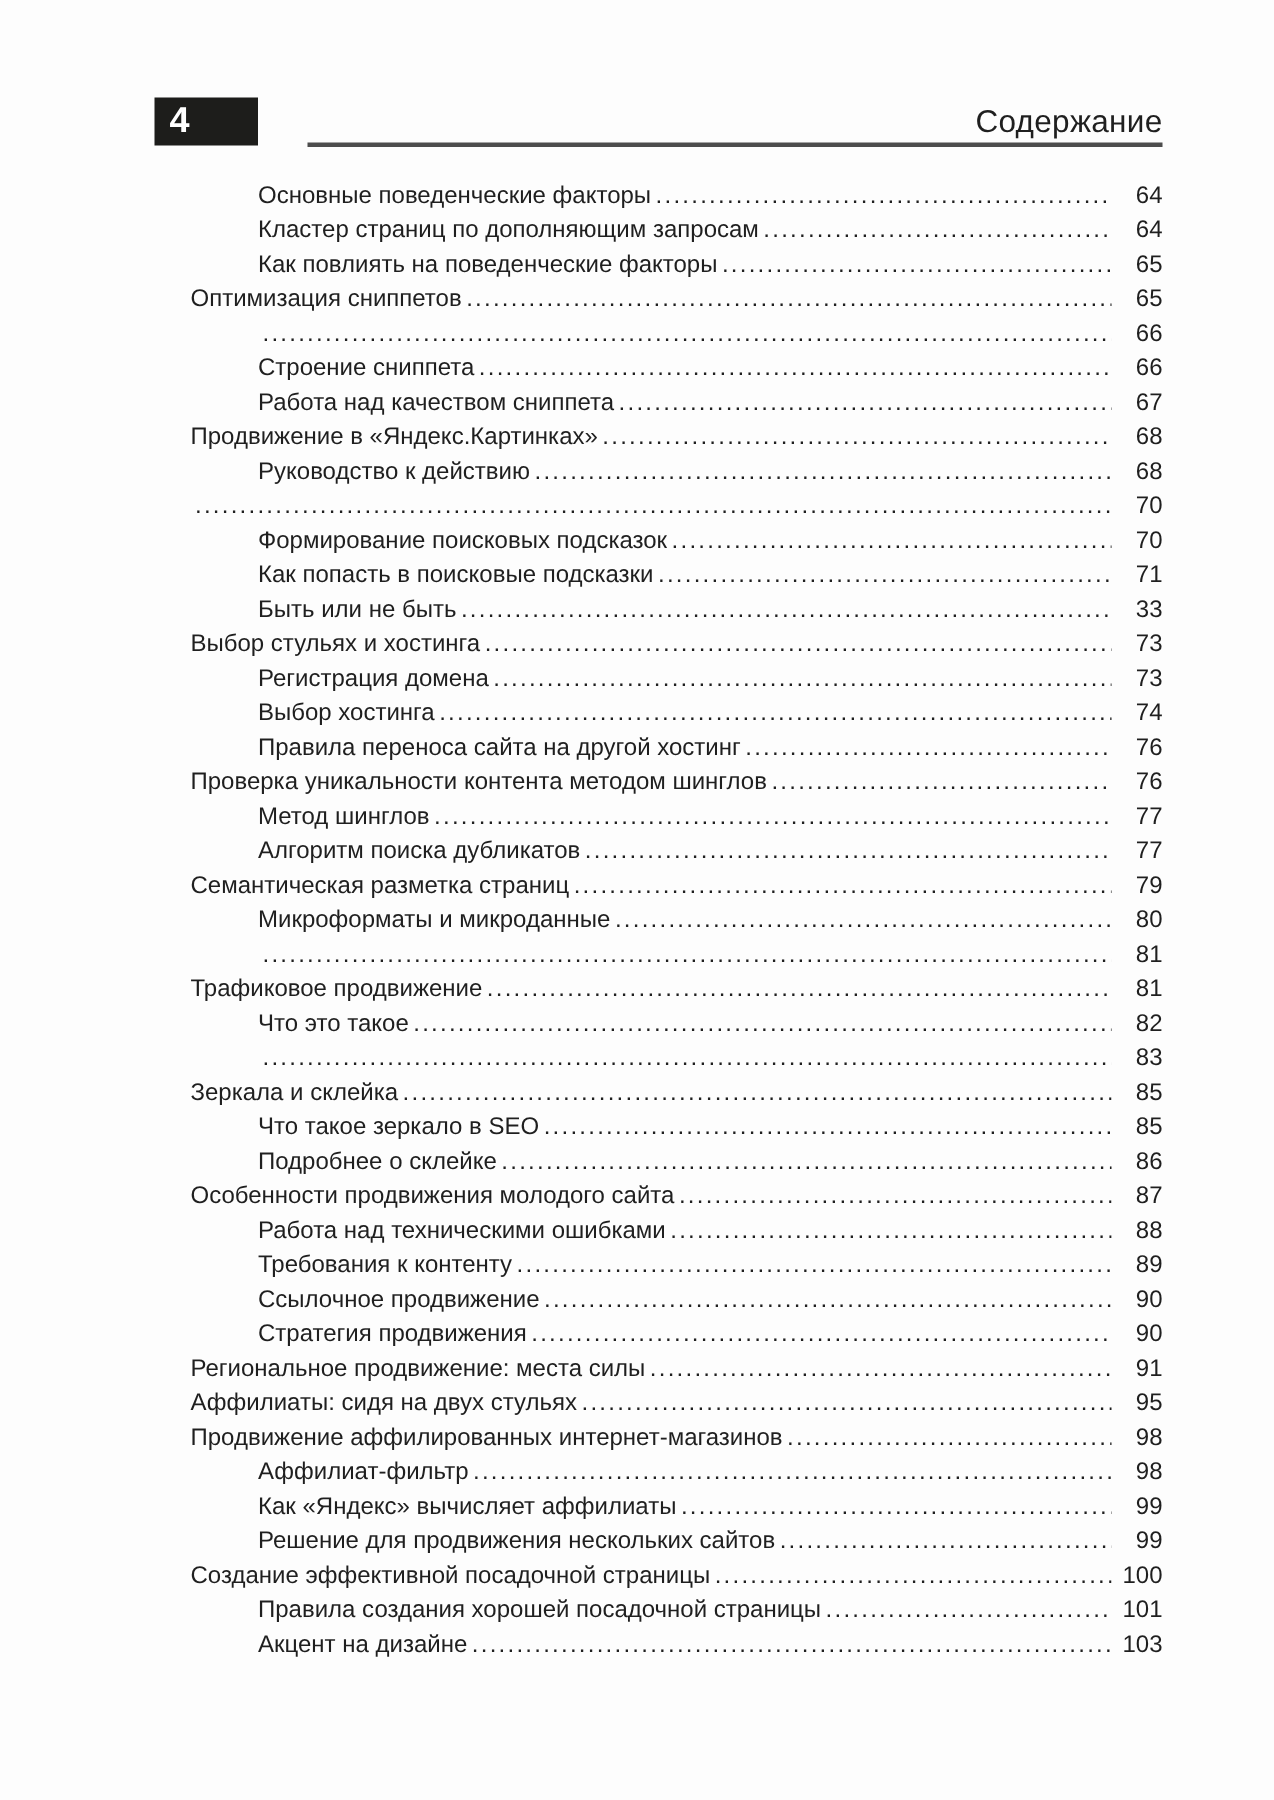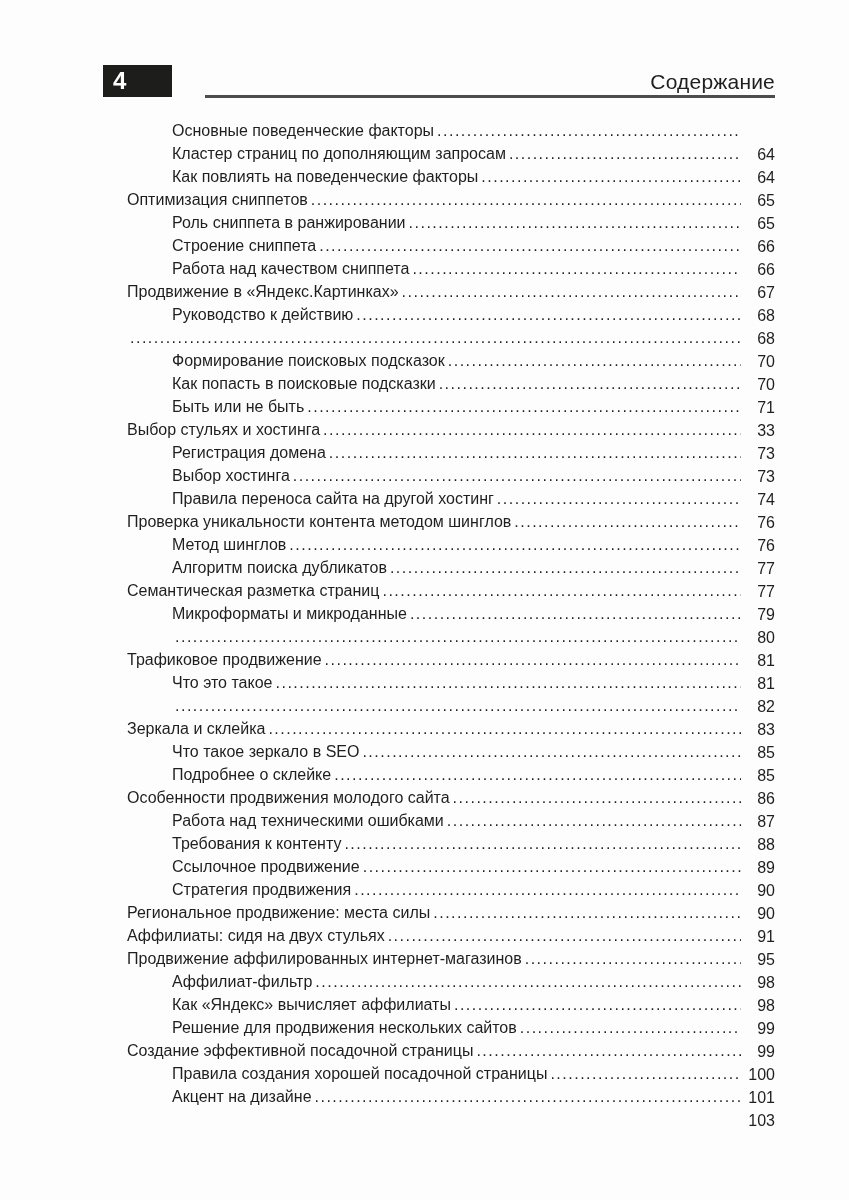--- a/index.html
+++ b/index.html
@@ -54,21 +54,21 @@
   }
   
   .toc {
     position: absolute;
     left: 127px;
     right: 74px;
     top: 119px;
   }
   .toc-row {
     display: flex;
-    align-items: center;
+    align-items: flex-start;
     height: 23px;
     font-size: 16px;
     line-height: 23px;
     white-space: nowrap;
   }
   .toc-row.level-1 { padding-left: 45px; }
   .toc-label { flex: 0 0 auto; }
   .toc-dots {
     flex: 1 1 auto;
     overflow: hidden;
@@ -77,21 +77,20 @@
     letter-spacing: 1.5px;
     color: var(--text);
   }
   .toc-dots::after {
     content: "..........................................................................................................................................................";
   }
   .toc-page {
     flex: 0 0 auto;
     min-width: 34px;
     text-align: right;
-    margin-top: 48px;
   }
 </style>
 </head>
 <body>
 
 <div class="sheet">
 
   <div class="pagenum-box">
     <span>4</span>
   </div>
@@ -119,21 +118,20 @@
       <span class="toc-page">65</span>
     </div>
 
     <div class="toc-row level-0">
       <span class="toc-label">Оптимизация сниппетов</span>
       <span class="toc-dots"></span>
       <span class="toc-page">65</span>
     </div>
 
     <div class="toc-row level-1">
-      <span class="toc-label">Роль сниппета в ранжировании</span>
       <span class="toc-dots"></span>
       <span class="toc-page">66</span>
     </div>
 
     <div class="toc-row level-1">
       <span class="toc-label">Строение сниппета</span>
       <span class="toc-dots"></span>
       <span class="toc-page">66</span>
     </div>
 

